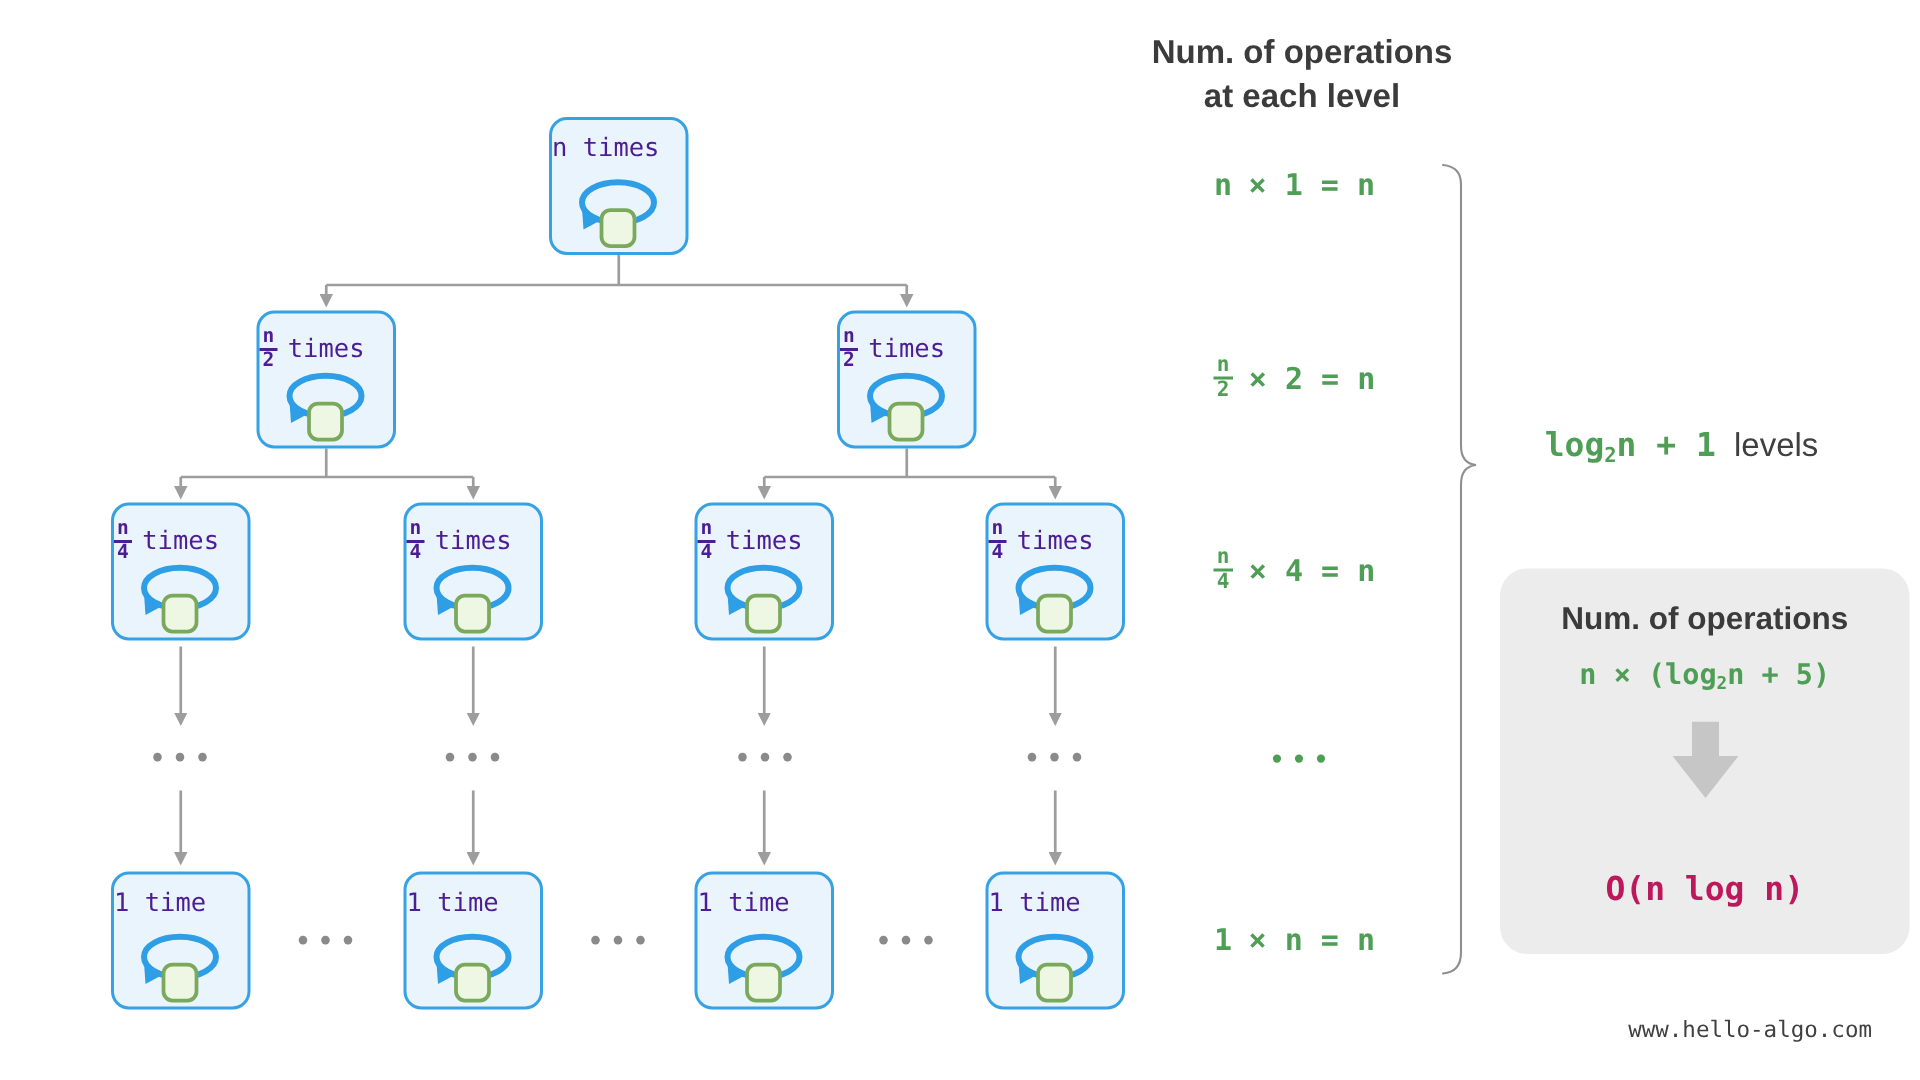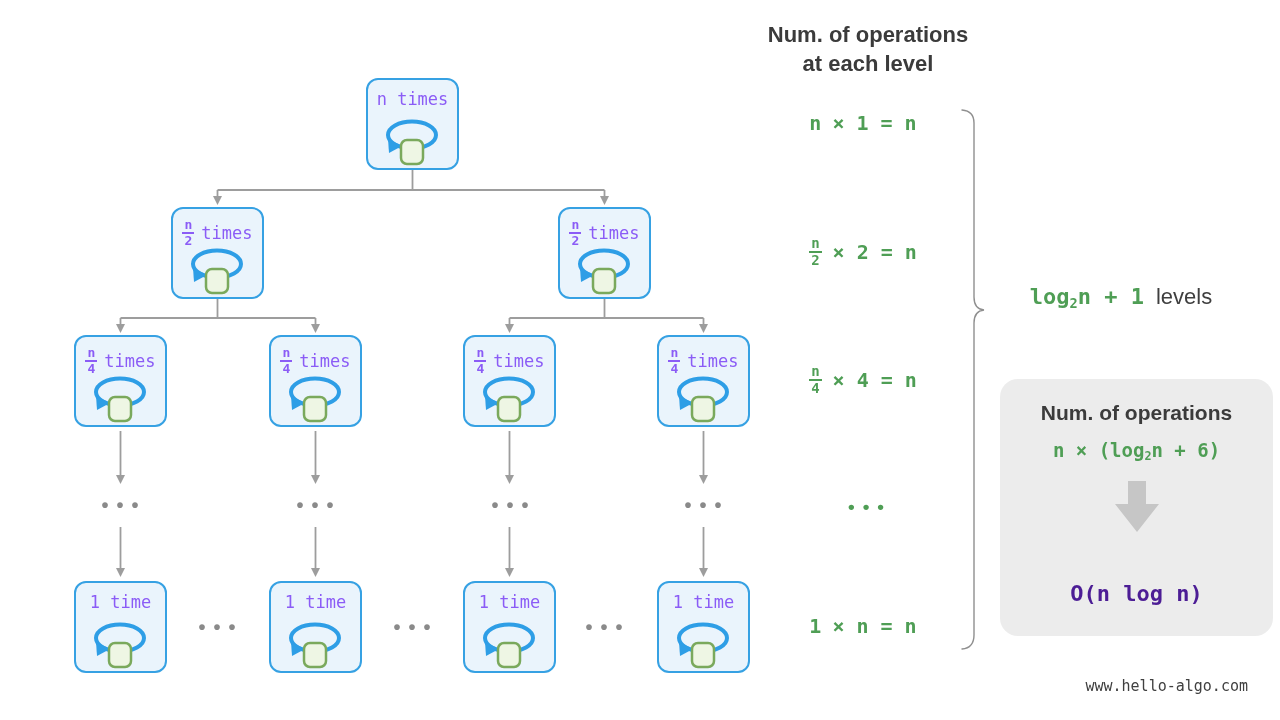--- a/index.html
+++ b/index.html
@@ -2,22 +2,22 @@
 <html><head>
 <meta charset="utf-8">
 <style>
   html,body{margin:0;padding:0;background:#ffffff;}
   #canvas{position:relative;width:1280px;height:720px;background:#ffffff;overflow:hidden;
           font-family:"Liberation Sans",sans-serif;}
 
   
   .node{position:absolute;width:93px;height:92px;background:#eaf4fc;
         border:2.5px solid #36a1e3;border-radius:12px;box-sizing:border-box;}
-  .node-label{position:absolute;top:9px;left:0;right:0;display:flex;justify-content:center;
-        align-items:center;gap:7px;color:#8b5cf6;
+  .node-label{position:absolute;top:9px;left:0;right:0;display:flex;justify-content:flex-start;
+        align-items:center;gap:7px;color:#4c1d95;
         font-family:"DejaVu Sans Mono",monospace;font-size:17px;}
   .frac{display:inline-flex;flex-direction:column;align-items:center;line-height:1.08;
         font-size:13px;font-weight:bold;}
   .frac .den{border-top:2px solid currentColor;padding:0 2px;}
   .loop-icon{position:absolute;left:12px;bottom:2px;}
 
   
   .dots{position:absolute;width:80px;display:flex;justify-content:center;
         color:#8a8a8a;font-size:20px;line-height:20px;font-weight:bold;}
   .dots span{letter-spacing:8px;margin-right:-8px;}
@@ -32,21 +32,21 @@
 
   
   .col-header{position:absolute;left:748px;top:20px;width:240px;text-align:center;
         color:#3b3b3b;font-weight:bold;font-size:22px;line-height:29px;}
 
   
   .brace-label{position:absolute;left:1005px;top:283px;width:232px;text-align:center;
         color:#3f3f3f;font-size:22px;line-height:28px;}
   .brace-label .line1{display:flex;justify-content:center;align-items:baseline;gap:12px;}
   .green-f{color:#4f9e55;font-family:"DejaVu Sans Mono",monospace;font-weight:bold;}
-  .blue-f{color:#4c1d95;font-family:"DejaVu Sans Mono",monospace;font-weight:bold;}
+  .blue-f{color:#be185d;font-family:"DejaVu Sans Mono",monospace;font-weight:bold;}
   .brace-label .green-f{font-size:22px;}
   sub{font-size:0.62em;line-height:0;vertical-align:-0.28em;}
 
   
   .panel{position:absolute;left:1000px;top:379px;width:273px;height:257px;
         background:#ececec;border-radius:18px;}
   .panel-title{position:absolute;left:0;width:100%;text-align:center;
         color:#3b3b3b;font-weight:bold;font-size:21px;}
   .panel-formula{position:absolute;left:0;width:100%;text-align:center;}
   .pf1{top:60px;font-size:19px;}
@@ -291,21 +291,21 @@
 
   <div class="brace-label">
     <div class="line1">
       <span class="green-f"><span>log</span><sub>2</sub><span>n + 1</span></span>
       <span>levels</span>
     </div>
   </div>
 
   <div class="panel">
     <div class="panel-title pt1">Num. of operations</div>
-    <div class="panel-formula pf1 green-f"><span>n × (log</span><sub>2</sub><span>n + 6)</span></div>
+    <div class="panel-formula pf1 green-f"><span>n × (log</span><sub>2</sub><span>n + 5)</span></div>
     <svg class="block-arrow" width="46" height="52" viewBox="0 0 46 52">
       <polygon points="14,0 32,0 32,23 45,23 23,51 1,23 14,23" fill="#c6c6c6"></polygon>
     </svg>
     <div class="panel-formula pf2 blue-f">O(n log n)</div>
   </div>
 
   <div class="watermark">www.hello-algo.com</div>
 
 </div>
 

